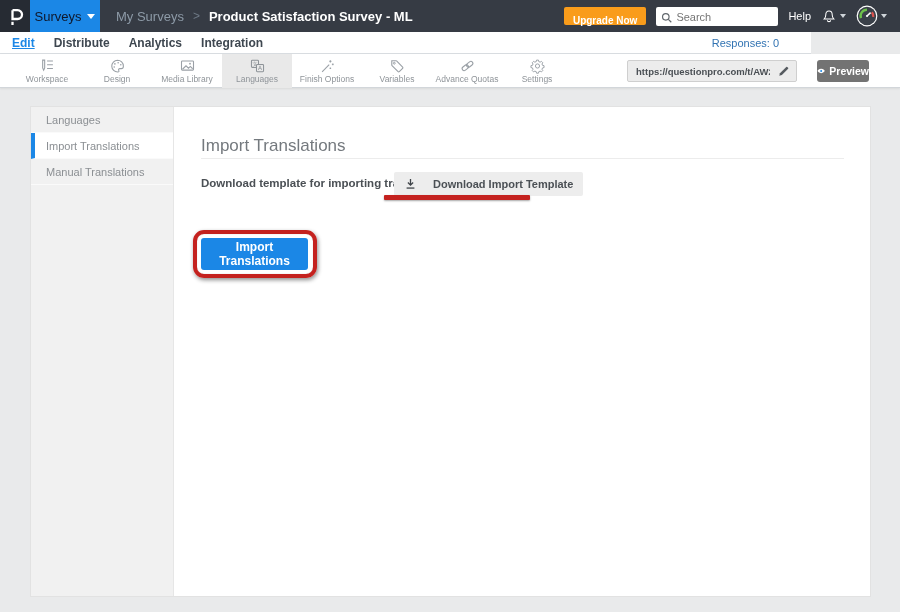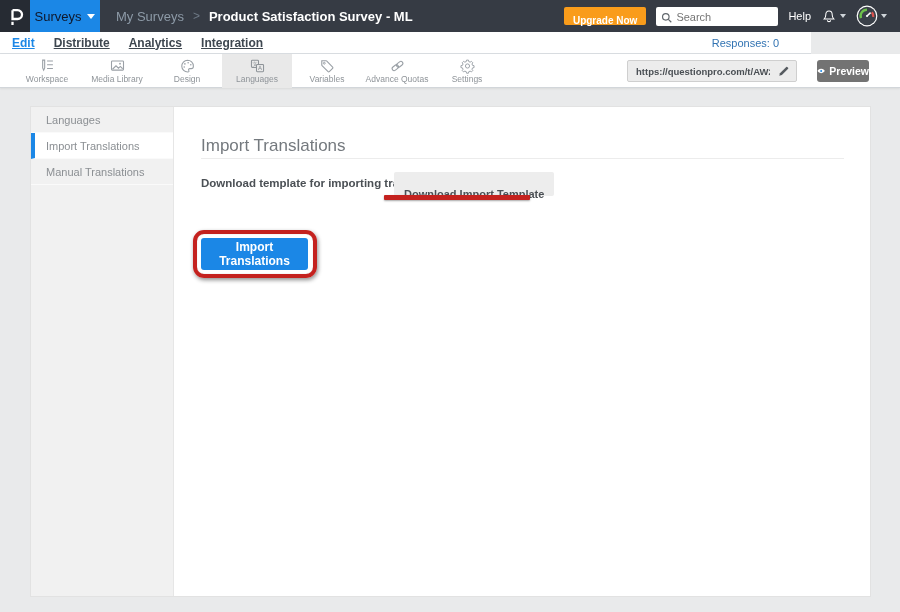--- a/index.html
+++ b/index.html
@@ -19,21 +19,21 @@
   .search-box { position:relative; width:122px; height:19px; }
   .search-box input { width:100%; height:100%; border:none; border-radius:2px; font-size:11px; padding:0 4px 0 20px; color:#333; font-family:inherit; }
   .search-glyph { position:absolute; left:5px; top:3px; }
   .help { color:#fff; font-size:11px; cursor:pointer; }
   .bell-wrap, .avatar-wrap { display:flex; align-items:center; gap:3px; cursor:pointer; }
   .caret-sm { width:0; height:0; border-left:3px solid transparent; border-right:3px solid transparent; border-top:4px solid #cfd4d9; }
 
   
   .navrow { position:absolute; left:0; top:32px; width:811px; height:22px; background:#fff; border-bottom:1px solid #d9dde1; display:flex; align-items:center; }
   .navtabs { display:flex; gap:19px; padding-left:12px; }
-  .navtab { font-size:12px; font-weight:bold; color:#3e4750; cursor:pointer;text-decoration:underline; }
+  .navtab { font-size:12px; font-weight:bold; color:#3e4750; cursor:pointer; }
   .navtab.active { color:#1b87e6; text-decoration:underline; }
   .responses { margin-left:auto; padding-right:32px; font-size:11px; color:#30740b0; color:#3173b2; }
 
   
   .toolbar { position:absolute; left:0; top:54px; width:900px; height:34px; background:#fff; border-bottom:1px solid #d2d6da; box-shadow:0 1px 2px rgba(0,0,0,.07); }
   .titems { display:flex; padding-left:12px; }
   .titem { width:70px; height:34px; display:flex; flex-direction:column; align-items:center; justify-content:center; gap:1px; cursor:pointer; }
   .titem.active { background:#e9e9e9; }
   .tlabel { font-size:8.5px; color:#8f9499; white-space:nowrap; }
   .ticon { height:14px; display:flex; align-items:center; }
@@ -45,21 +45,21 @@
   
   .card { position:absolute; left:30px; top:106px; width:841px; height:491px; background:#fff; border:1px solid #e2e2e2; }
   .side { position:absolute; left:0; top:0; width:143px; height:100%; background:#f1f1f1; border-right:1px solid #e6e6e6; }
   .side-item { height:26px; display:flex; align-items:center; padding-left:15px; font-size:11px; color:#8b8f93; border-bottom:1px solid #fafafa; cursor:pointer; background:#f1f1f1; }
   .side-item.active { background:#fff; border-left:4px solid #1b87e6; padding-left:11px; }
 
   .main { position:absolute; left:143px; top:0; right:0; bottom:0; }
   .heading { position:absolute; left:27px; top:29px; font-size:17px; color:#74797e; }
   .hdiv { position:absolute; left:27px; top:51px; width:643px; height:1px; background:#ececec; }
   .dl-label { position:absolute; left:27px; top:70px; font-size:11.5px; font-weight:bold; color:#4b5055; }
-  .dl-btn { position:absolute; left:220px; top:65px; height:24px; background:#ededed; border:none; border-radius:2px; display:flex; align-items:center; gap:16px; padding:0 10px; font-size:11px; font-weight:bold; color:#4b5055; cursor:pointer; font-family:inherit;flex-direction:column; }
+  .dl-btn { position:absolute; left:220px; top:65px; height:24px; background:#ededed; border:none; border-radius:2px; display:flex; align-items:center; gap:16px; padding:0 10px; font-size:11px; font-weight:bold; color:#4b5055; cursor:pointer; font-family:inherit; }
   .red-underline { position:absolute; left:210px; top:88px; width:146px; height:5px; background:#c4221f; border-radius:1px; box-shadow:0 1px 2px rgba(0,0,0,.35); }
   .instruction { position:absolute; left:27px; top:97px; font-size:11px; color:#54595d; }
   .import-btn { position:absolute; left:27px; top:131px; width:107px; height:32px; background:#1b87e6; border:none; border-radius:3px; color:#fff; font-size:12px; font-weight:bold; cursor:pointer; font-family:inherit; }
   .red-ring { position:absolute; left:19px; top:123px; width:124px; height:48px; border:4px solid #c4221f; border-radius:11px; box-shadow:1px 2px 4px rgba(0,0,0,.45), inset 0 0 1px rgba(0,0,0,.3); pointer-events:none; }
 </style>
 </head>
 <body>
 
 <div class="page">
 
@@ -131,56 +131,69 @@
                 <path d="M4.2 2.5v9.5l1.2 2.6 1.2-2.6V2.5z"></path>
                 <path d="M9.5 3.5h7M9.5 8h7M9.5 12.5h7"></path>
               </g>
             </svg>
         </span>
         <span class="tlabel">Workspace</span>
       </div>
 
       <div class="titem">
         <span class="ticon">
-          <svg width="17" height="15" viewBox="0 0 20 18">
-              <g fill="none" stroke="#9aa0a6" stroke-width="1.3">
-                <rect x="2.8" y="3.5" width="14.4" height="11" rx="1"></rect>
-                <path d="M4 13.5 8.2 9.3l3 3 2.2-2.2 2.8 2.8"></path>
-              </g>
-              <circle cx="13" cy="6.8" r="1.1" fill="#9aa0a6"></circle>
-            </svg>
-        </span>
-        <span class="tlabel">Media Library</span>
-      </div>
-
-      <div class="titem">
-        <span class="ticon">
           <svg width="17" height="16" viewBox="0 0 20 19">
               <path d="M10 2.6a7 7 0 1 0 .4 14c1.3 0 1.7-.9 1.1-1.8-.6-1-.1-2.2 1.3-2.2h1.6c1.7 0 2.6-1.3 2.6-2.9C17 5.4 13.8 2.6 10 2.6z" fill="none" stroke="#9aa0a6" stroke-width="1.3"></path>
               <circle cx="6.9" cy="7" r=".95" fill="#9aa0a6"></circle>
               <circle cx="10.8" cy="5.6" r=".95" fill="#9aa0a6"></circle>
               <circle cx="13.9" cy="8.1" r=".95" fill="#9aa0a6"></circle>
               <circle cx="6.1" cy="10.7" r=".95" fill="#9aa0a6"></circle>
             </svg>
         </span>
         <span class="tlabel">Design</span>
       </div>
 
+      <div class="titem">
+        <span class="ticon">
+          <svg width="17" height="15" viewBox="0 0 20 18">
+              <g fill="none" stroke="#9aa0a6" stroke-width="1.3">
+                <rect x="2.8" y="3.5" width="14.4" height="11" rx="1"></rect>
+                <path d="M4 13.5 8.2 9.3l3 3 2.2-2.2 2.8 2.8"></path>
+              </g>
+              <circle cx="13" cy="6.8" r="1.1" fill="#9aa0a6"></circle>
+            </svg>
+        </span>
+        <span class="tlabel">Media Library</span>
+      </div>
+
       <div class="titem active">
         <span class="ticon">
           <svg width="17" height="16" viewBox="0 0 20 19">
               <rect x="2.8" y="2.8" width="8.4" height="8.4" rx="1" fill="none" stroke="#8d9398" stroke-width="1.2"></rect>
               <text x="7" y="9.3" font-size="6.5" fill="#8d9398" text-anchor="middle" font-family="DejaVu Sans">文</text>
               <rect x="8.8" y="7.8" width="8.4" height="8.4" rx="1" fill="#e9e9e9" stroke="#8d9398" stroke-width="1.2"></rect>
               <text x="13" y="14.4" font-size="7" fill="#8d9398" text-anchor="middle" font-family="DejaVu Sans">A</text>
             </svg>
         </span>
         <span class="tlabel">Languages</span>
       </div>
 
+      <div class="titem">
+        <span class="ticon">
+          <svg width="17" height="16" viewBox="0 0 20 19">
+              <g fill="none" stroke="#9aa0a6" stroke-width="1.3">
+                <path d="M3.6 16.4 12 8"></path>
+                <path d="M13.4 2.8v2.4M12.2 4h2.4"></path>
+                <path d="M16.3 6.4v2.2M15.2 7.5h2.2"></path>
+                <path d="M13.4 11.4v1.8M12.5 12.3h1.8"></path>
+              </g>
+            </svg>
+        </span>
+        <span class="tlabel">Finish Options</span>
+      </div>
 
       <div class="titem">
         <span class="ticon">
           <svg width="17" height="16" viewBox="0 0 20 19">
               <path d="M3.2 3.2v5.2c0 .3.1.5.3.7l7.2 7.2c.4.4 1 .4 1.4 0l4-4c.4-.4.4-1 0-1.4L8.9 3.5a1 1 0 0 0-.7-.3z" fill="none" stroke="#9aa0a6" stroke-width="1.3"></path>
               <circle cx="6.2" cy="6.2" r="1.1" fill="none" stroke="#9aa0a6" stroke-width="1.1"></circle>
             </svg>
         </span>
         <span class="tlabel">Variables</span>
       </div>

